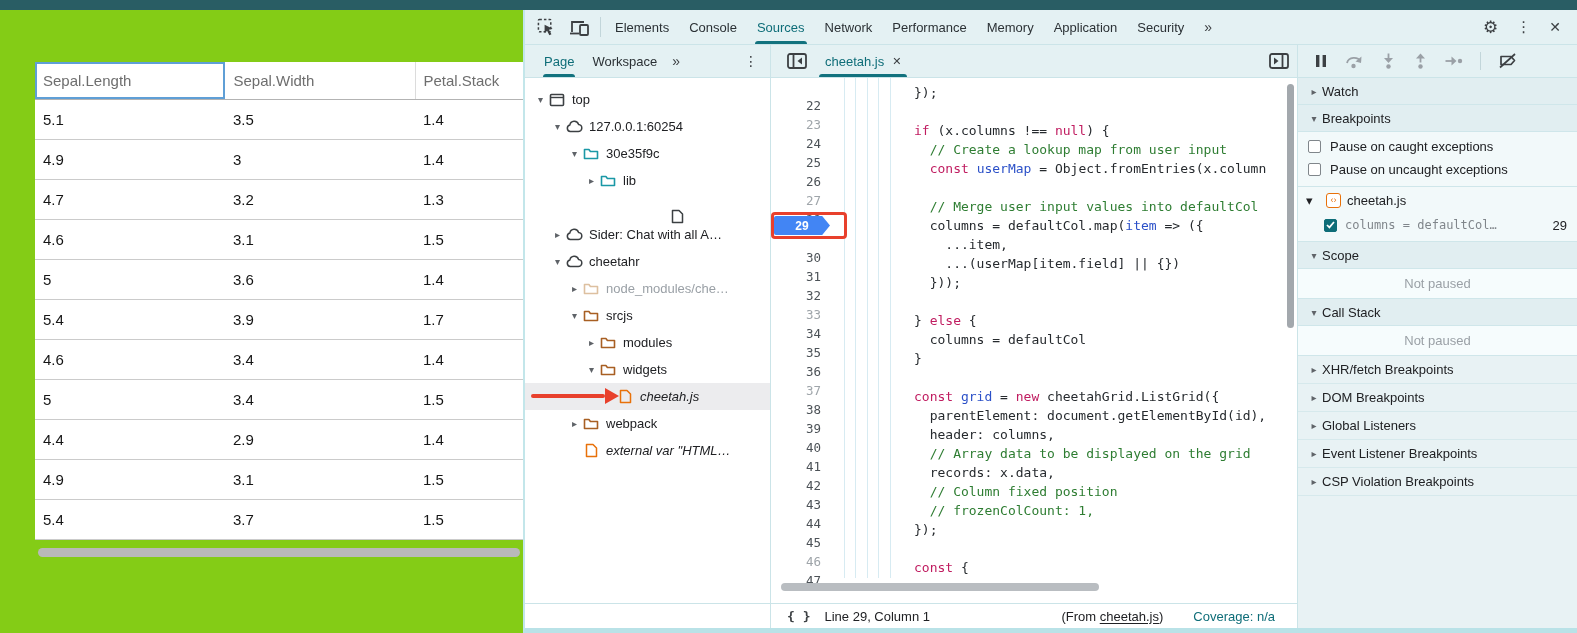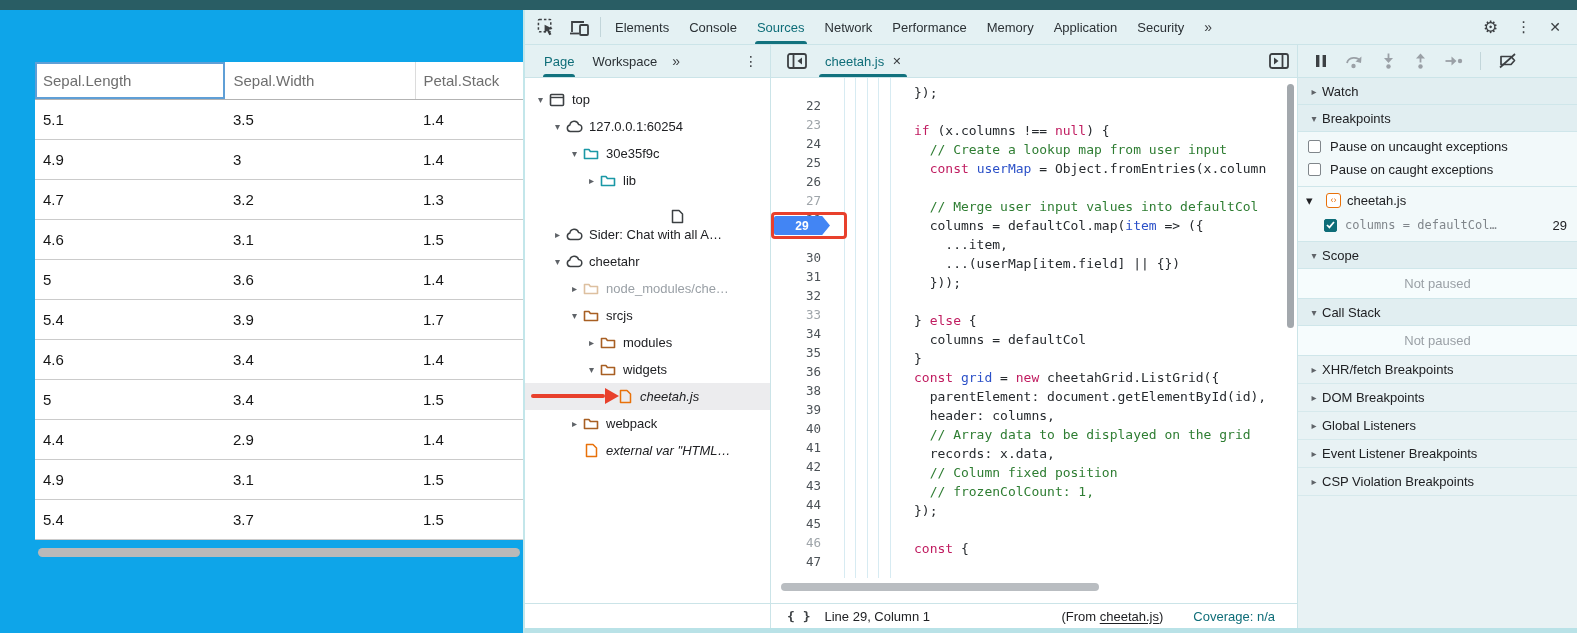--- a/index.html
+++ b/index.html
@@ -3,21 +3,21 @@
 <meta charset="utf-8">
 <style>
   * { margin:0; padding:0; box-sizing:border-box; }
   html,body { width:1577px; height:633px; font-family:"Liberation Sans","DejaVu Sans",sans-serif; background:#fff; overflow:hidden; }
   .stage { position:relative; width:1577px; height:633px; background:#fff; }
 
   
   .top-strip { position:absolute; left:0; top:0; width:1577px; height:10px; background:#295d64; }
 
   
-  .page-area { position:absolute; left:0; top:10px; width:523px; height:623px; background:#0ea5e9; overflow:hidden; }
+  .page-area { position:absolute; left:0; top:10px; width:523px; height:623px; background:#84cc16; overflow:hidden; }
   .grid-wrap { position:absolute; left:35px; top:52px; width:488px; overflow:hidden; }
   table.iris { border-collapse:collapse; table-layout:fixed; width:570px; }
   table.iris th { width:190px; height:37px; text-align:left; font-weight:400; font-size:15px; color:#6e6e6e; padding-left:8px; border-bottom:1px solid #b3b3b3; border-right:1px solid #dcdcdc; background:#fff; }
   table.iris th.sel { box-shadow:inset 0 0 0 2px #5f9fd6; border-right-color:transparent; }
   table.iris td { height:40px; font-size:15px; color:#161616; padding-left:8px; border-bottom:1px solid #cbcbcb; background:#fff; }
   .page-hscroll { position:absolute; left:38px; top:538px; width:482px; height:9px; background:#b9b9b9; border-radius:5px; }
 
   
   .devtools { position:absolute; left:523px; top:10px; right:0; bottom:0; background:#fff; border-left:2px solid #c3e6ea; border-bottom:5px solid #b9e2e7; display:flex; flex-direction:column; }
 
@@ -485,20 +485,24 @@
           </div>
           <div class="cl">
             <span class="ln">35</span>
             <pre class="ct"><span class="tk-p">  columns = defaultCol</span></pre>
           </div>
           <div class="cl">
             <span class="ln">36</span>
             <pre class="ct"><span class="tk-p">}</span></pre>
           </div>
           <div class="cl">
+            <span class="ln dim">37</span>
+            <pre class="ct"></pre>
+          </div>
+          <div class="cl">
             <span class="ln">38</span>
             <pre class="ct"><span class="tk-k">const</span><span class="tk-p"> </span><span class="tk-v">grid</span><span class="tk-p"> = </span><span class="tk-k">new</span><span class="tk-p"> cheetahGrid.ListGrid({</span></pre>
           </div>
           <div class="cl">
             <span class="ln">39</span>
             <pre class="ct"><span class="tk-p">  parentElement: document.getElementById(id),</span></pre>
           </div>
           <div class="cl">
             <span class="ln">40</span>
             <pre class="ct"><span class="tk-p">  header: columns,</span></pre>
@@ -549,25 +553,25 @@
           <span class="arrow">▸</span>
           <span>Watch</span>
         </div>
         <div class="sb-h">
           <span class="arrow">▾</span>
           <span>Breakpoints</span>
         </div>
         <div class="sb-ex" id="exceptions">
             <div class="sb-exrow">
               <span class="cbx"></span>
-              <span>Pause on uncaught exceptions</span>
+              <span>Pause on caught exceptions</span>
             </div>
             <div class="sb-exrow">
               <span class="cbx"></span>
-              <span>Pause on caught exceptions</span>
+              <span>Pause on uncaught exceptions</span>
             </div>
           </div>
         <div class="sb-bpgrp">
           <div class="sb-bghead">
             <span class="arrow" style="width:14px;flex:0 0 14px">▾</span>
             <span class="js-badge">‹›</span>
             <span>cheetah.js</span>
           </div>
           <div class="sb-bpentry">
             <span class="cbx on">

